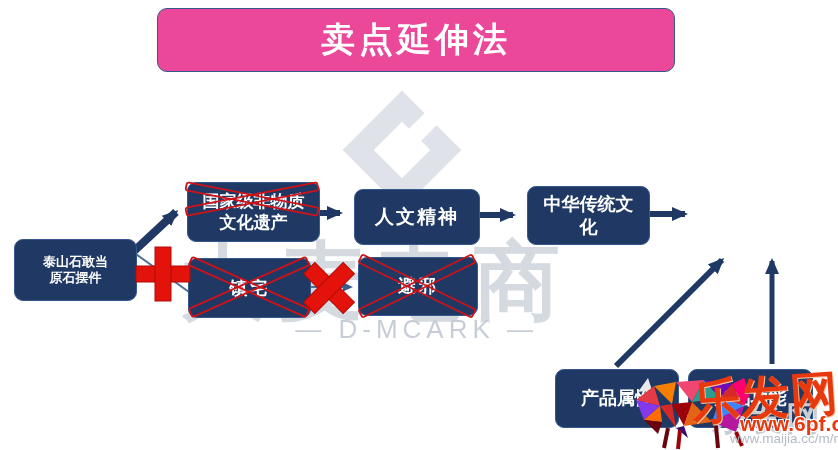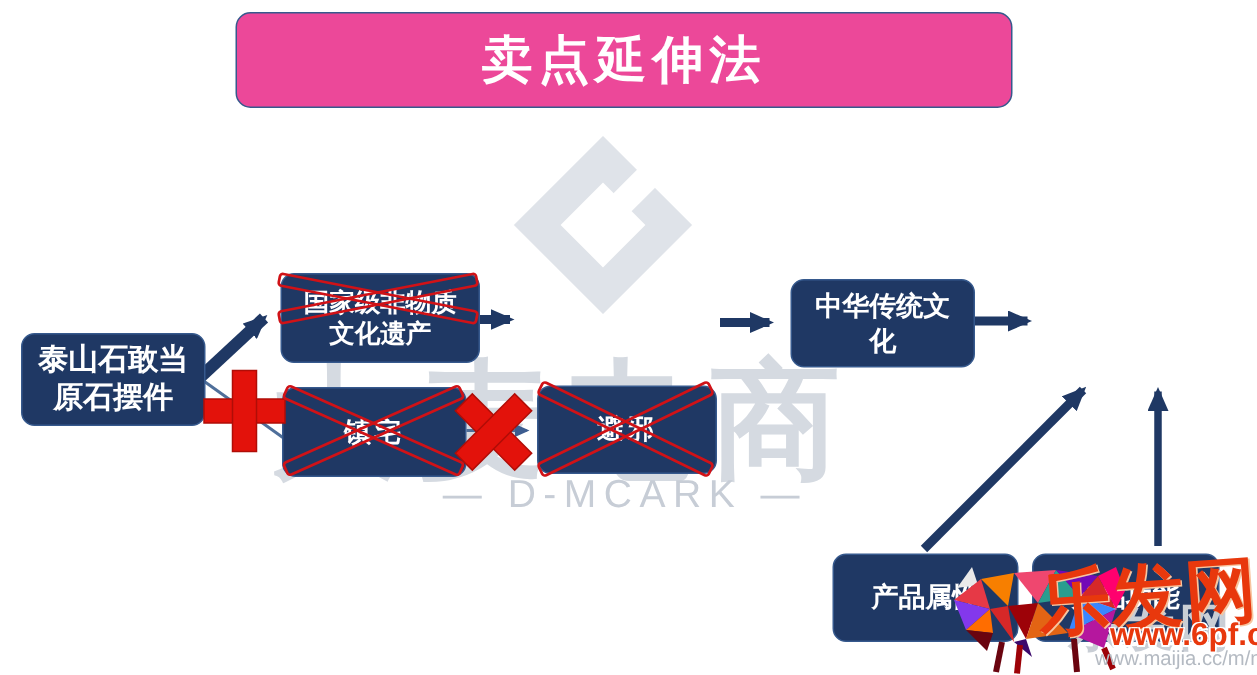--- a/index.html
+++ b/index.html
@@ -25,21 +25,21 @@
     position:absolute;background:#1f3864;border:1px solid #36598d;border-radius:9px;
     display:flex;align-items:center;justify-content:center;z-index:3;
     color:#ffffff;font-weight:bold;text-align:center;line-height:1.25;
   }
   .node span{white-space:pre-line;}
   .title-box{
     position:absolute;left:157px;top:8px;width:516px;height:62px;border-radius:10px;
     background:#ec4899;border:1px solid #36598d;display:flex;align-items:center;justify-content:center;
     z-index:3;color:#ffffff;font-weight:bold;font-size:34px;letter-spacing:4px;
   }
-  .n-source    {left:14px; top:222px;width:121px;height:60px;font-size:20px;}
+  .n-source    {left:14px; top:239px;width:121px;height:60px;font-size:13px;}
   .n-heritage  {left:187px;top:182px;width:131px;height:58px;font-size:17px;}
   .n-humanistic{left:354px;top:189px;width:124px;height:54px;font-size:19px;letter-spacing:2px;}
   .n-tradition {left:527px;top:186px;width:121px;height:57px;font-size:18px;}
   .n-craft     {left:699px;top:187px;width:129px;height:62px;font-size:17px;}
   .n-house     {left:188px;top:258px;width:121px;height:58px;font-size:18px;letter-spacing:2px;}
   .n-evil      {left:358px;top:257px;width:118px;height:57px;font-size:18px;letter-spacing:2px;}
   .n-attr      {left:555px;top:369px;width:122px;height:57px;font-size:18px;}
   .n-func      {left:688px;top:369px;width:123px;height:57px;font-size:18px;}
   
   .marks{position:absolute;left:0;top:0;z-index:4;}
@@ -112,20 +112,23 @@
     <span>卖点延伸法</span>
   </div>
 
   <div class="node n-source">
     <span>泰山石敢当
 原石摆件</span>
   </div>
   <div class="node n-heritage">
     <span>国家级非物质
 文化遗产</span>
+  </div>
+  <div class="node n-humanistic">
+    <span>人文精神</span>
   </div>
   <div class="node n-tradition">
     <span>中华传统文
 化</span>
   </div>
   <div class="node n-house">
     <span>镇宅</span>
   </div>
   <div class="node n-evil">
     <span>避邪</span>

